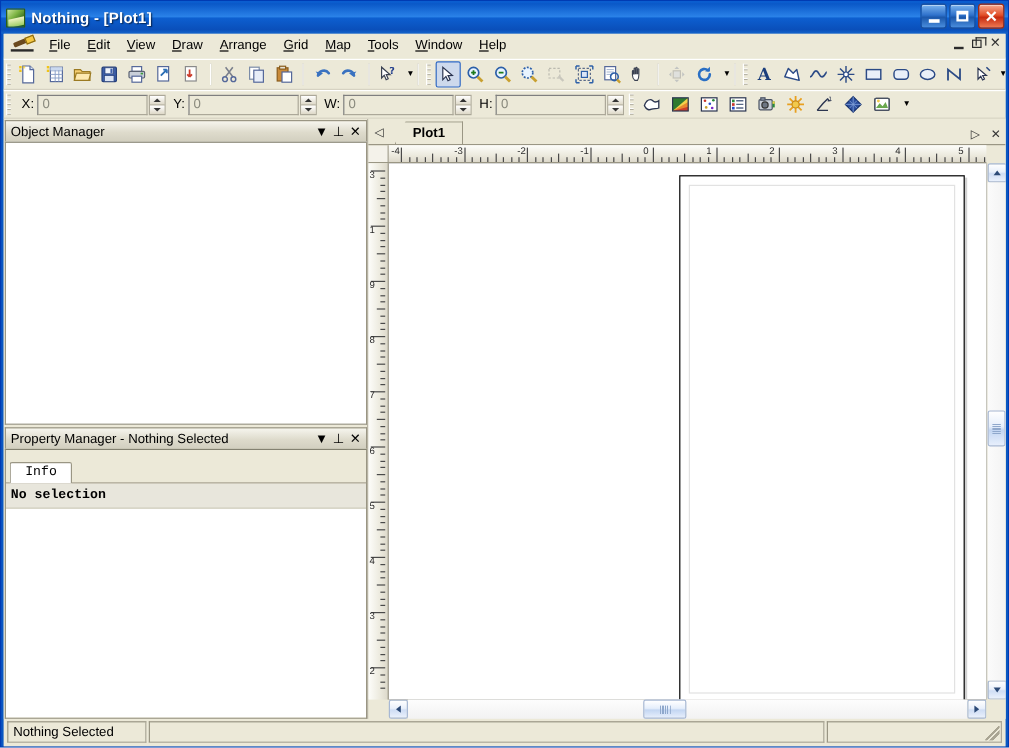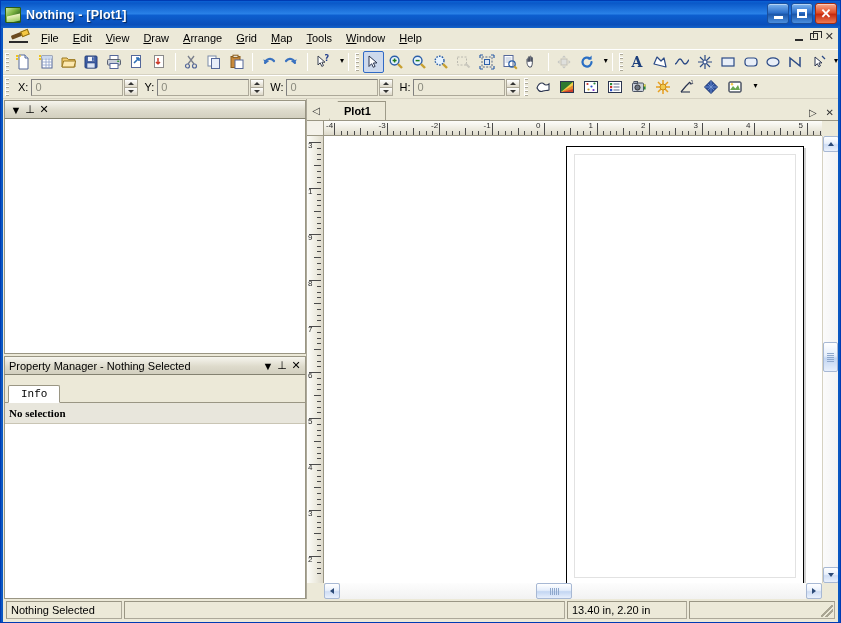--- a/index.html
+++ b/index.html
@@ -192,21 +192,21 @@
     border: 1px solid #9a9684; border-bottom: 1px solid #fff;
     display: flex; align-items: center;
     font-family: "Liberation Mono", monospace; font-size: 11px;
     border-radius: 2px 2px 0 0;
     position: relative; top: 1px;
   }
   .prop-note {
     height: 21px; background: #e8e6dc;
     border-bottom: 1px solid #c9c5b4;
     display: flex; align-items: center; padding-left: 4px;
-    font-family: Liberation Serif, serif; font-size: 11px; font-weight: bold; color: #000;
+    font-family: Liberation Mono, monospace; font-size: 11px; font-weight: bold; color: #000;
   }
   .prop-rest { background: #fff; flex: 1 1 auto; }
 
   
   #docarea {
     flex: 1 1 auto; min-width: 0;
     display: flex; flex-direction: column;
     background: #ece9d8;
     border-left: 1px solid #aca899;
   }
@@ -731,20 +731,21 @@
           <i>▾</i>
         </div>
     </div>
 
     <div id="main">
 
       <div id="leftdock">
 
         <div class="panel" id="objmgr">
           <div class="panel-head">
+            <span class="ptitle">Object Manager</span>
             <span class="phbtn">▼</span>
             <span class="phbtn">⊥</span>
             <span class="phbtn">✕</span>
           </div>
           <div class="panel-body"></div>
         </div>
 
         <div class="panel" id="propmgr">
           <div class="panel-head">
             <span class="ptitle">Property Manager - Nothing Selected</span>
@@ -993,21 +994,20 @@
             <div class="corner-sq"></div>
           </div>
         </div>
 
       </div>
     </div>
 
     <div id="statusbar">
       <div class="spane" id="sp-sel">Nothing Selected</div>
       <div class="spane" id="sp-mid"></div>
-      <div class="spane" id="sp-xy">13.40 in, 2.20 in</div>
       <div class="spane" id="sp-end">
         <span></span>
         <span class="resizegrip"></span>
       </div>
     </div>
 
   </div>
 </div>
 
 </body></html>

